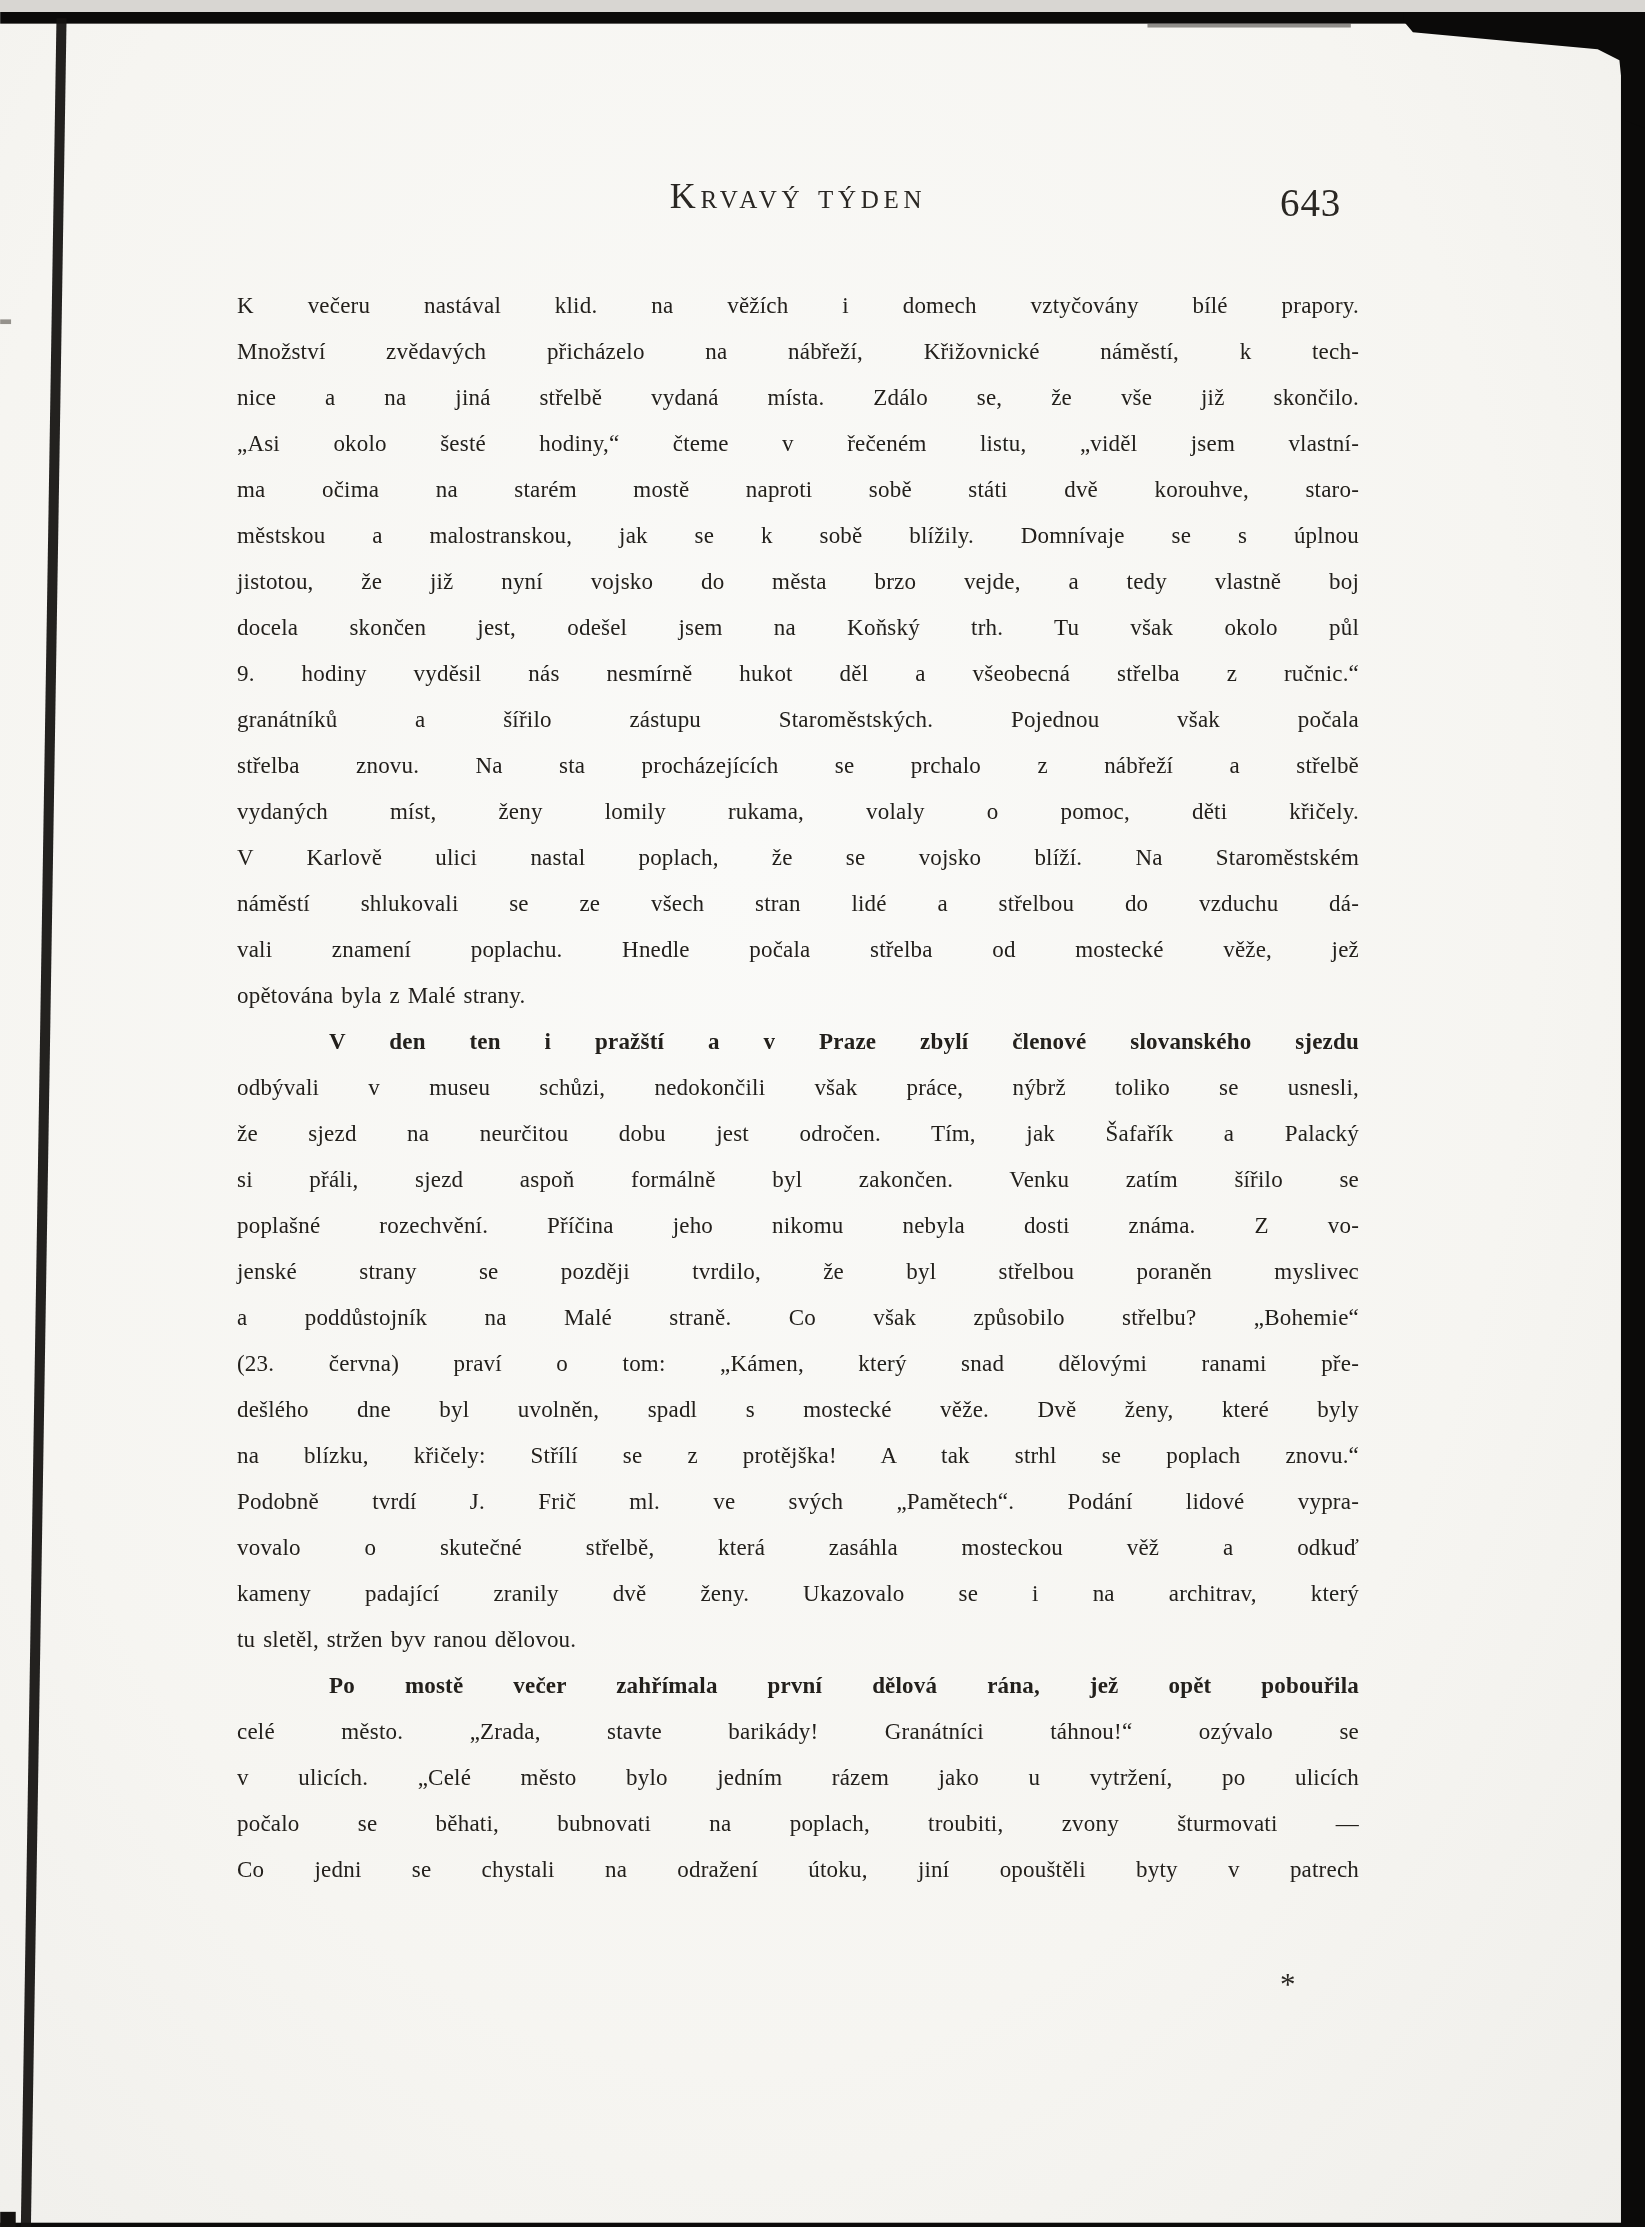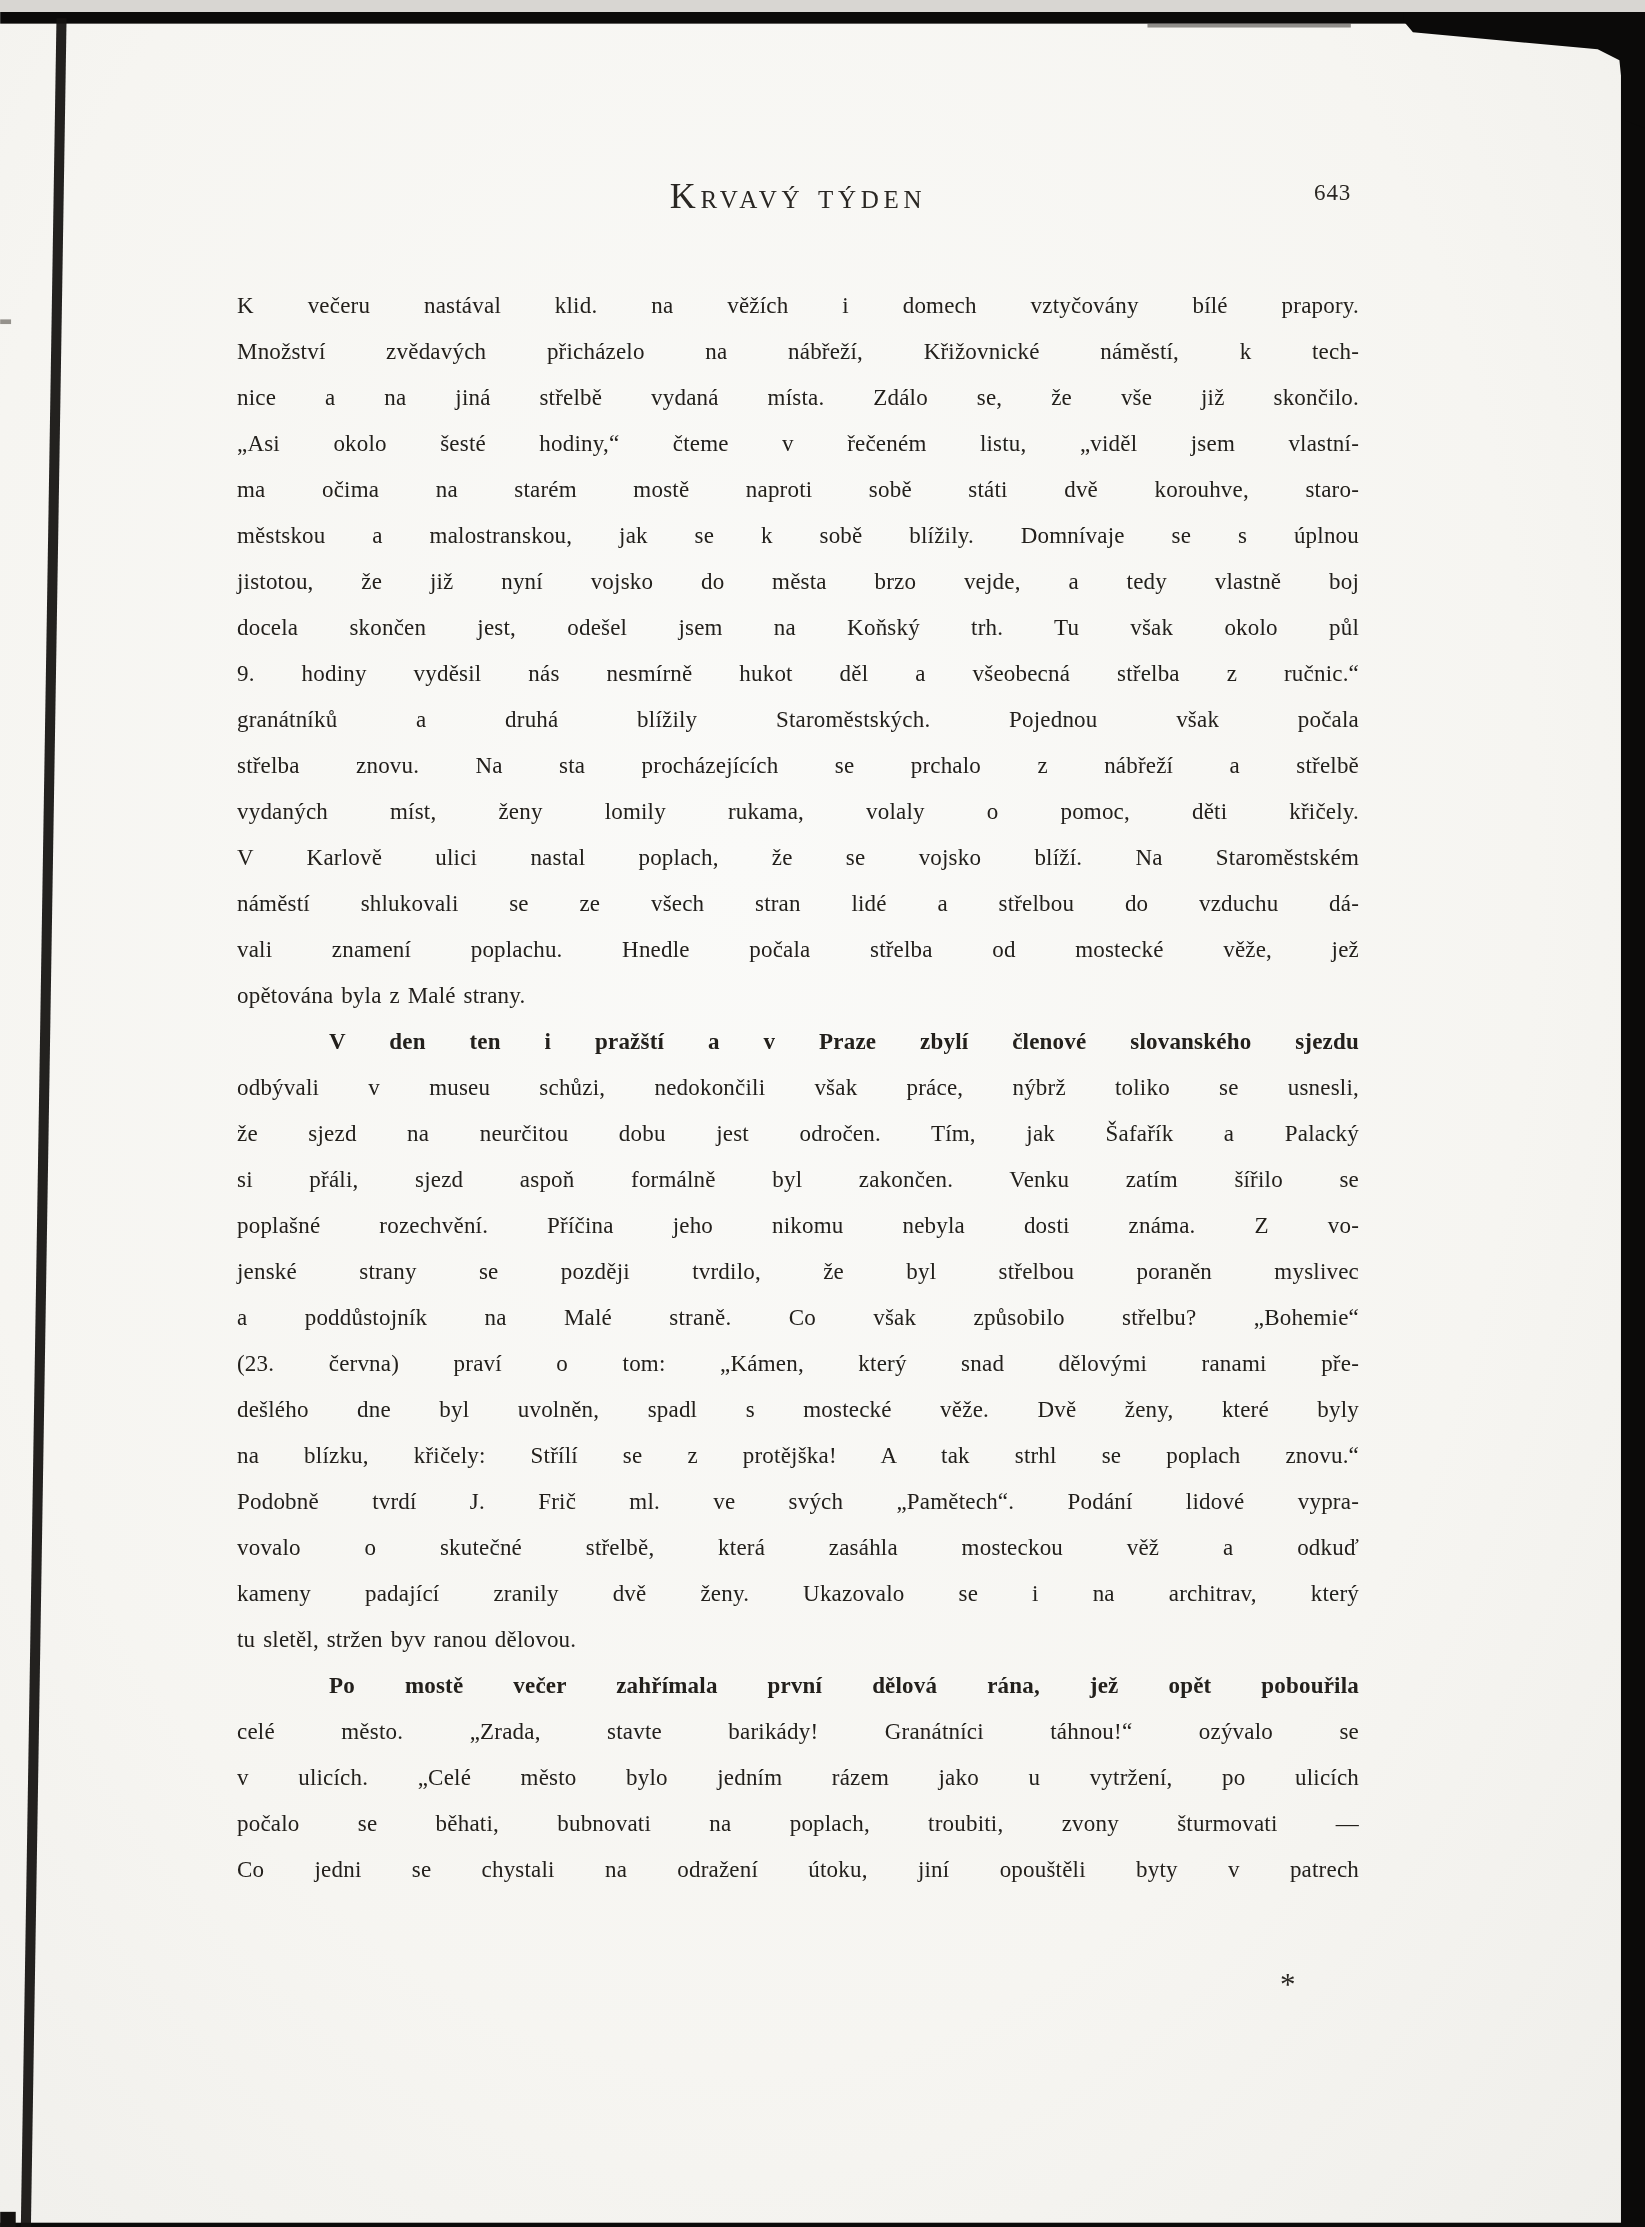--- a/index.html
+++ b/index.html
@@ -15,22 +15,22 @@
   .header-row {
     position:absolute; left:237px; top:163px; width:1122px; height:48px;
   }
   .running-title {
     display:block; text-align:center;
     font-variant-caps:small-caps;
     font-size:36px; letter-spacing:4.7px;
     color:#2a2723;
   }
   .page-number {
-    position:absolute; right:8px; top:4.7px;
-    font-size:23px; letter-spacing:0.8px; color:#2a2723;
+    position:absolute; right:18px; top:4.7px;
+    font-size:39px; letter-spacing:0.8px; color:#2a2723;
   }
   .text-block {
     position:absolute; left:237px; top:271px; width:1122px;
   }
   .paragraph { margin:0; }
   .line {
     white-space:nowrap;
     height:46px; line-height:46px;
     font-size:23px;
     letter-spacing:0.2px; word-spacing:1.9px;
@@ -63,21 +63,21 @@
       <div class="paragraph">
         <div class="line">K večeru nastával klid. na věžích i domech vztyčovány bílé prapory.</div>
         <div class="line">Množství zvědavých přicházelo na nábřeží, Křižovnické náměstí, k tech-</div>
         <div class="line">nice a na jiná střelbě vydaná místa. Zdálo se, že vše již skončilo.</div>
         <div class="line">„Asi okolo šesté hodiny,“ čteme v řečeném listu, „viděl jsem vlastní-</div>
         <div class="line">ma očima na starém mostě naproti sobě státi dvě korouhve, staro-</div>
         <div class="line">městskou a malostranskou, jak se k sobě blížily. Domnívaje se s úplnou</div>
         <div class="line">jistotou, že již nyní vojsko do města brzo vejde, a tedy vlastně boj</div>
         <div class="line">docela skončen jest, odešel jsem na Koňský trh. Tu však okolo půl</div>
         <div class="line">9. hodiny vyděsil nás nesmírně hukot děl a všeobecná střelba z ručnic.“</div>
-        <div class="line">granátníků a druhá blížily Staroměstských. Pojednou však počala</div>
+        <div class="line">granátníků a šířilo zástupu Staroměstských. Pojednou však počala</div>
         <div class="line">střelba znovu. Na sta procházejících se prchalo z nábřeží a střelbě</div>
         <div class="line">vydaných míst, ženy lomily rukama, volaly o pomoc, děti křičely.</div>
         <div class="line">V Karlově ulici nastal poplach, že se vojsko blíží. Na Staroměstském</div>
         <div class="line">náměstí shlukovali se ze všech stran lidé a střelbou do vzduchu dá-</div>
         <div class="line">vali znamení poplachu. Hnedle počala střelba od mostecké věže, jež</div>
         <div class="line short">opětována byla z Malé strany.</div>
       </div>
       <div class="paragraph">
         <div class="line indent">V den ten i pražští a v Praze zbylí členové slovanského sjezdu</div>
         <div class="line">odbývali v museu schůzi, nedokončili však práce, nýbrž toliko se usnesli,</div>

